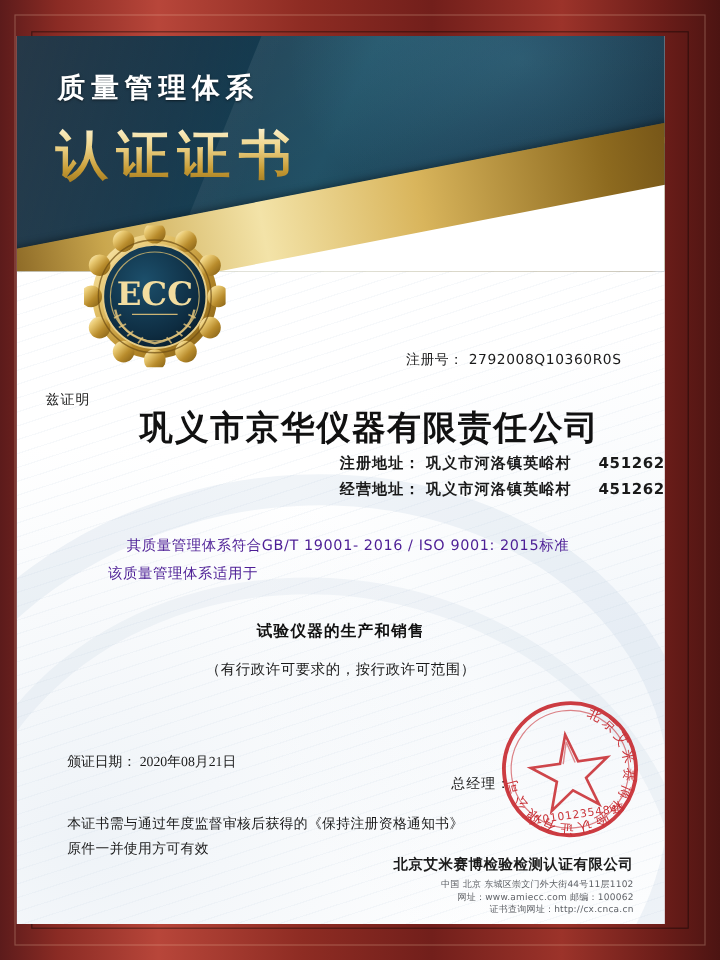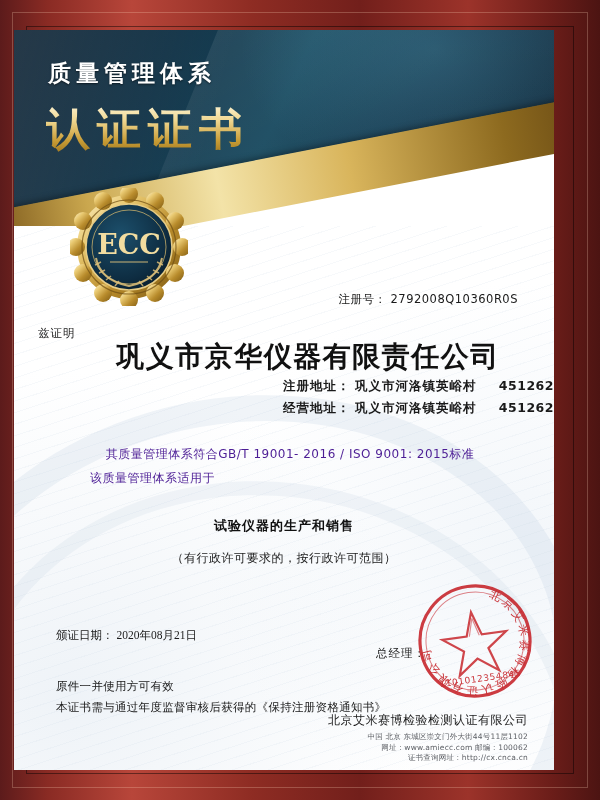--- a/index.html
+++ b/index.html
@@ -304,21 +304,21 @@
     font-family: "DejaVu Sans", "Liberation Sans", sans-serif;
   }
 
   .issuer {
     position: absolute;
     right: 26px;
     top: 682px;
     text-align: right;
     font-size: 12px;
     color: #1a1a1a;
-    font-weight: normal;
+    font-weight: bold;
     letter-spacing: 0.5px;
     font-family: "DejaVu Sans", "Liberation Sans", sans-serif;
   }
   .issuer-lines {
     position: absolute;
     right: 26px;
     top: 702px;
     text-align: right;
     font-size: 7.5px;
     color: #5e6166;
@@ -451,22 +451,22 @@
     <div class="dates">
       <div>
         <span>颁证日期：</span>
         <span>2020年08月21日</span>
       </div>
     </div>
 
     <div class="gm-label">总经理：</div>
 
     <div class="note-block">
+      <div>本证书需与通过年度监督审核后获得的《保持注册资格通知书》</div>
       <div>原件一并使用方可有效</div>
-      <div>本证书需与通过年度监督审核后获得的《保持注册资格通知书》</div>
     </div>
 
     <div class="stamp">
       <svg width="126" height="126" viewBox="0 0 126 126" aria-hidden="true">
         <defs>
           <path id="ringpath" d="M63,63 m0,-46 a46,46 0 1,1 -0.1,0"></path>
         </defs>
         <circle cx="63" cy="63" r="55" fill="none" stroke="#c3161c" stroke-width="3.2" opacity="0.95"></circle>
         <circle cx="63" cy="63" r="49" fill="none" stroke="#c3161c" stroke-width="1" opacity="0.6"></circle>
 

